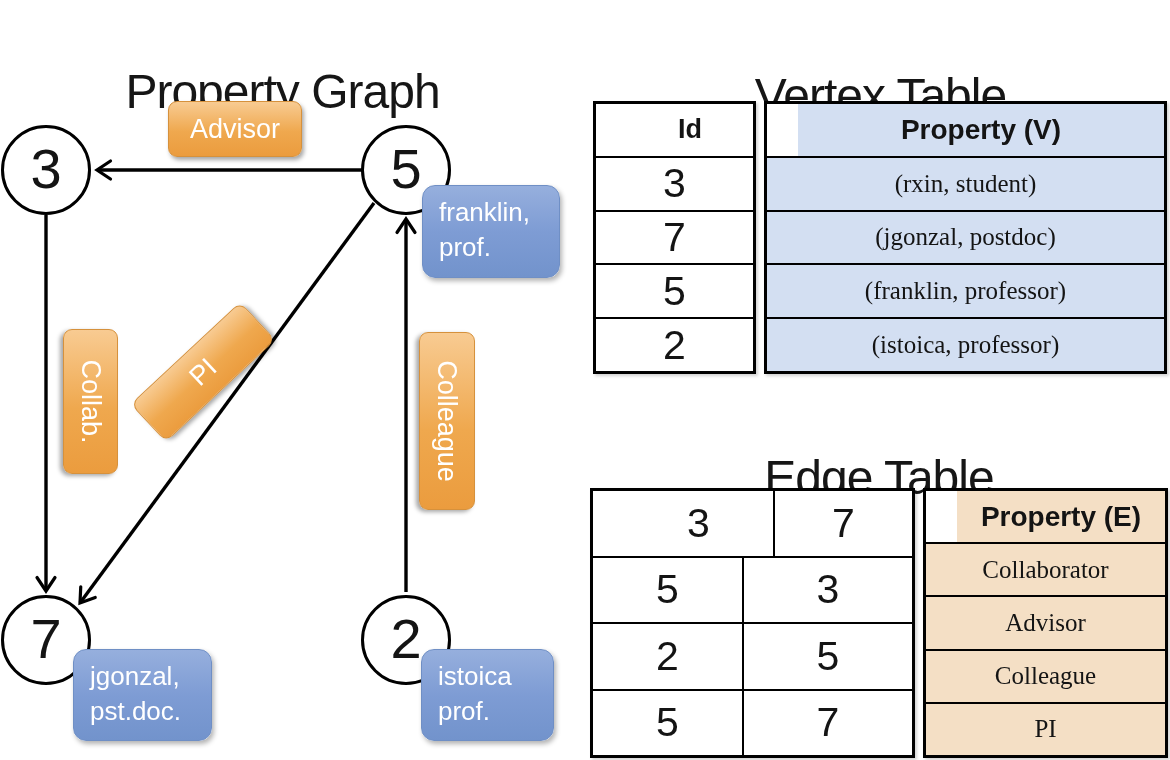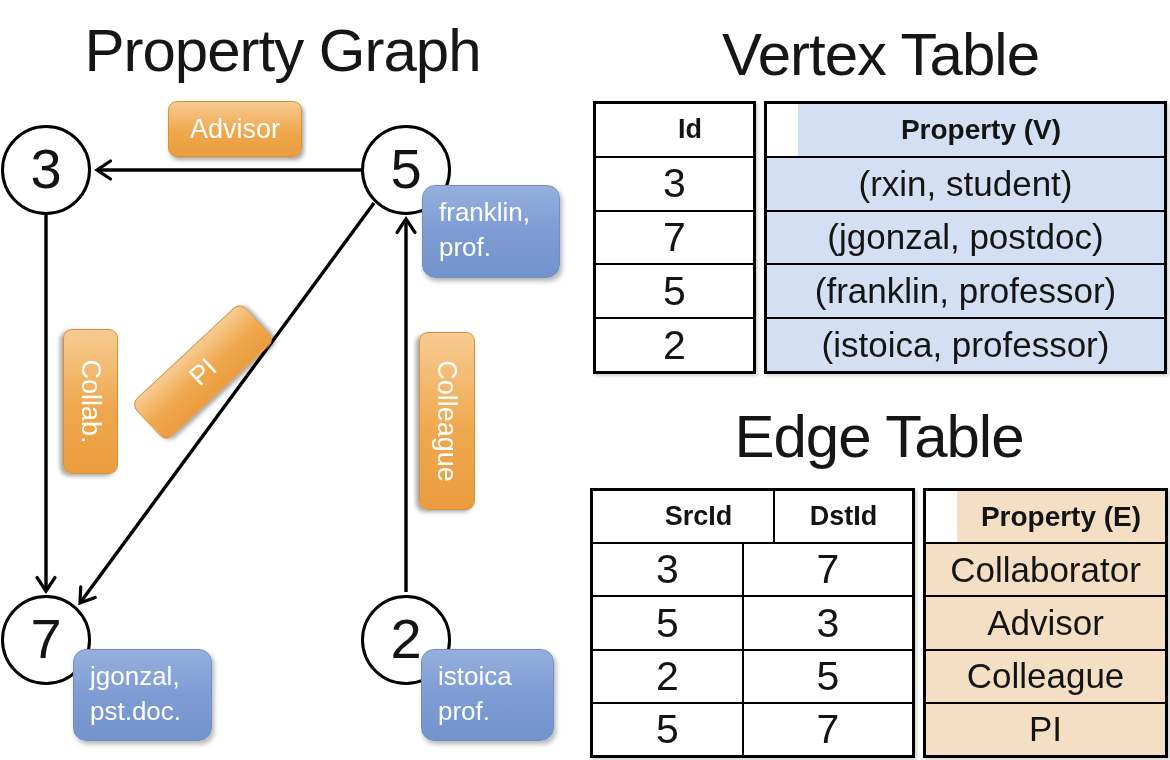--- a/index.html
+++ b/index.html
@@ -1,22 +1,22 @@
 <!DOCTYPE html>
 <html><head>
 <meta charset="utf-8">
 <style>
   html,body{margin:0;padding:0;background:#fff;}
   .canvas{
     position:relative;width:1170px;height:760px;background:#ffffff;overflow:hidden;
     font-family:"Liberation Sans", sans-serif;color:#141414;
   }
   .title{
-    position:absolute;text-align:center;font-size:60px;letter-spacing:-1px;
-    color:#161616;white-space:nowrap;
+    position:absolute;text-align:center;font-size:48px;letter-spacing:-1px;
+    color:#161616;white-space:nowrap;margin-top:48px;
   }
   
   .edges-svg{position:absolute;left:0;top:0;z-index:1;}
   .vertex{
     position:absolute;width:90px;height:90px;box-sizing:border-box;
     border:3.5px solid #000;border-radius:50%;background:#fff;
     display:flex;align-items:center;justify-content:center;
     font-size:56px;z-index:2;padding-bottom:4px;
   }
   .vlabel{
@@ -38,21 +38,21 @@
   .subtable{
     position:absolute;box-sizing:border-box;border:3px solid #000;background:#fff;
     display:flex;flex-direction:column;box-shadow:2px 2px 3px rgba(0,0,0,0.18);
   }
   .trow{flex:1;display:flex;border-top:2.5px solid #000;}
   .trow:first-child{border-top:none;padding-left:31px;}
   .tcell{flex:1;display:flex;align-items:center;justify-content:center;white-space:nowrap;}
   .tcell.divR{border-right:2.5px solid #000;}
   .th{font-weight:bold;font-size:27px;}
   .num{font-size:41px;}
-  .ptext{font-size:35px;}
+  .ptext{font-size:25px;font-family:Liberation Serif, serif;}
   .fill-blue{background:#D3DFF2;}
   .fill-tan{background:#F4DFC5;}
   .w150{flex:0 0 149px;}
 </style>
 </head>
 <body>
 
 <div class="canvas">
 
   <div class="title" style="left:0;top:16px;width:565px;">Property Graph</div>
@@ -143,24 +143,20 @@
       </div>
     <div class="trow">
         <div class="tcell ptext fill-blue">(istoica, professor)</div>
       </div>
   </div>
 
   <div class="title" style="left:590px;top:402px;width:578px;">Edge Table</div>
 
   <div class="subtable" style="left:590px;top:488px;width:325px;height:270px;">
     <div class="trow">
-      <div class="tcell th w150 divR">SrcId</div>
-      <div class="tcell th">DstId</div>
-    </div>
-    <div class="trow">
       <div class="tcell num w150 divR">3</div>
       <div class="tcell num">7</div>
     </div>
     <div class="trow">
       <div class="tcell num w150 divR">5</div>
       <div class="tcell num">3</div>
     </div>
     <div class="trow">
       <div class="tcell num w150 divR">2</div>
       <div class="tcell num">5</div>

